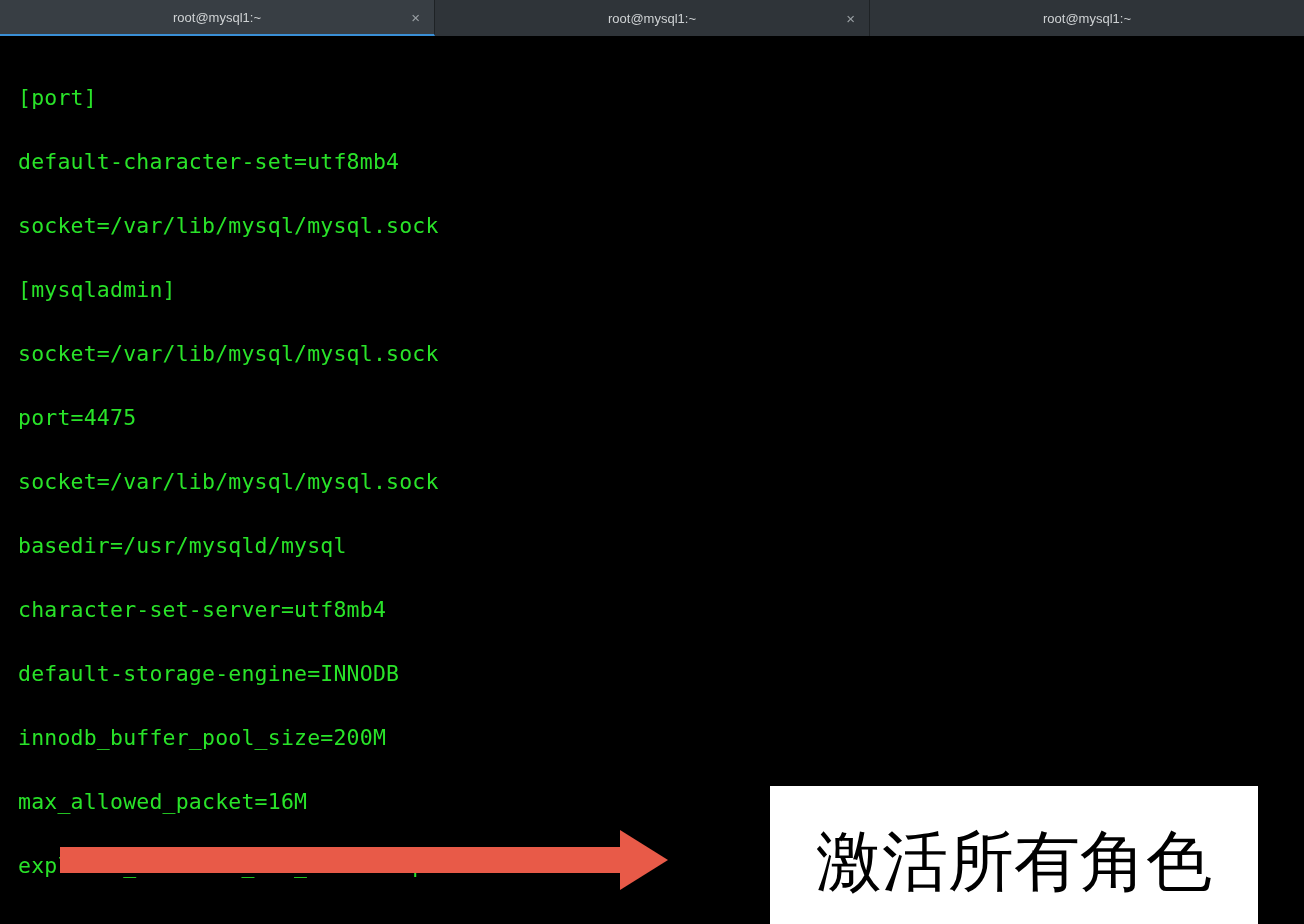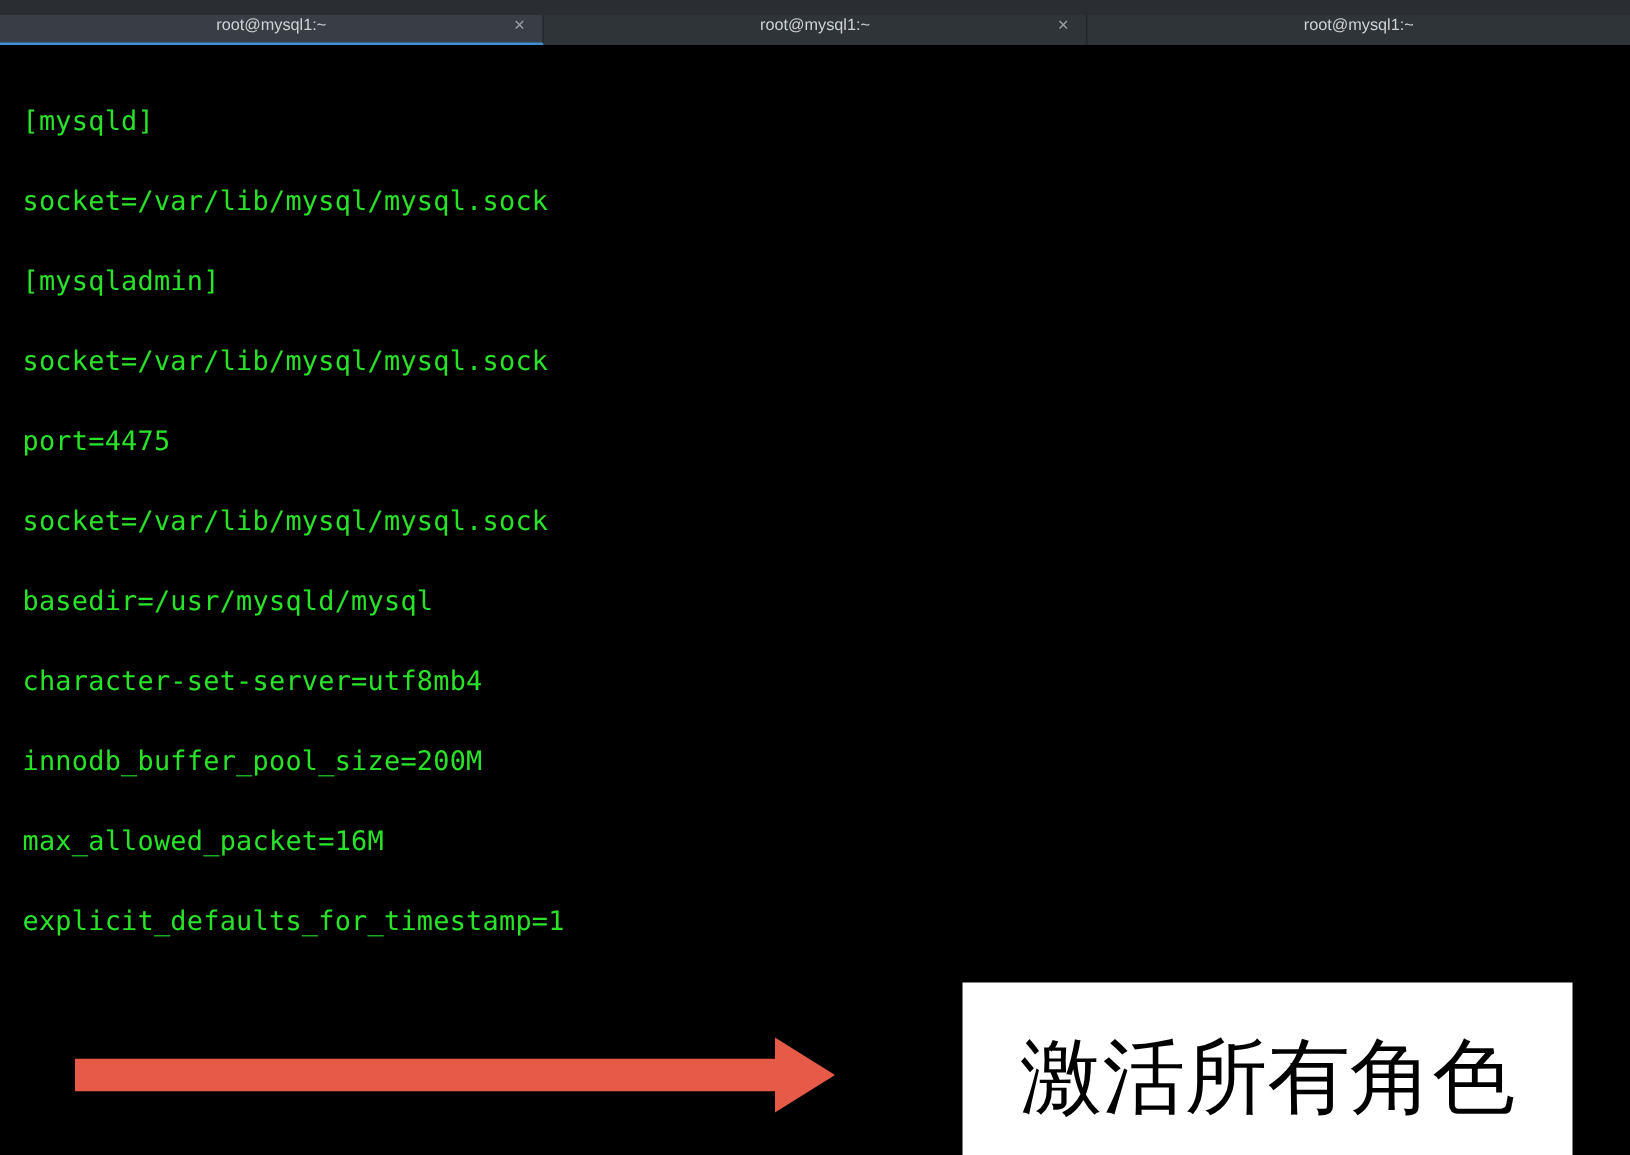--- a/index.html
+++ b/index.html
@@ -12,30 +12,29 @@
     position: relative;
   }
   .tab-bar {
     display: flex;
     height: 36px;
     background: #2a2e33;
   }
   .tab {
     flex: 1;
     display: flex;
-    align-items: flex-start;
+    align-items: center;
     justify-content: center;
     position: relative;
     background: #2f3439;
     color: #cfd2d4;
     font-size: 13px;
     font-family: sans-serif;
     border-right: 1px solid #1e2225;
     cursor: pointer;
-    margin-top: 12px;
   }
   .tab.active {
     background: #383e44;
     border-bottom: 2px solid #3a8fd6;
   }
   .tab.last { border-right: none; }
   .tab-close {
     position: absolute;
     right: 14px;
     color: #9aa0a4;
@@ -92,28 +91,30 @@
   <div class="tab">
     <span>root@mysql1:~</span>
     <span class="tab-close">×</span>
   </div>
   <div class="tab last">
     <span>root@mysql1:~</span>
   </div>
 </div>
 
 <div class="terminal">
-<div>[mysqld]</div>
+<div>[port]</div>
+<div>default-character-set=utf8mb4</div>
 <div>socket=/var/lib/mysql/mysql.sock</div>
 <div>[mysqladmin]</div>
 <div>socket=/var/lib/mysql/mysql.sock</div>
 <div>port=4475</div>
 <div>socket=/var/lib/mysql/mysql.sock</div>
 <div>basedir=/usr/mysqld/mysql</div>
 <div>character-set-server=utf8mb4</div>
+<div>default-storage-engine=INNODB</div>
 <div>innodb_buffer_pool_size=200M</div>
 <div>max_allowed_packet=16M</div>
 <div>explicit_defaults_for_timestamp=1</div>
 
 
 
 
 
 
 

